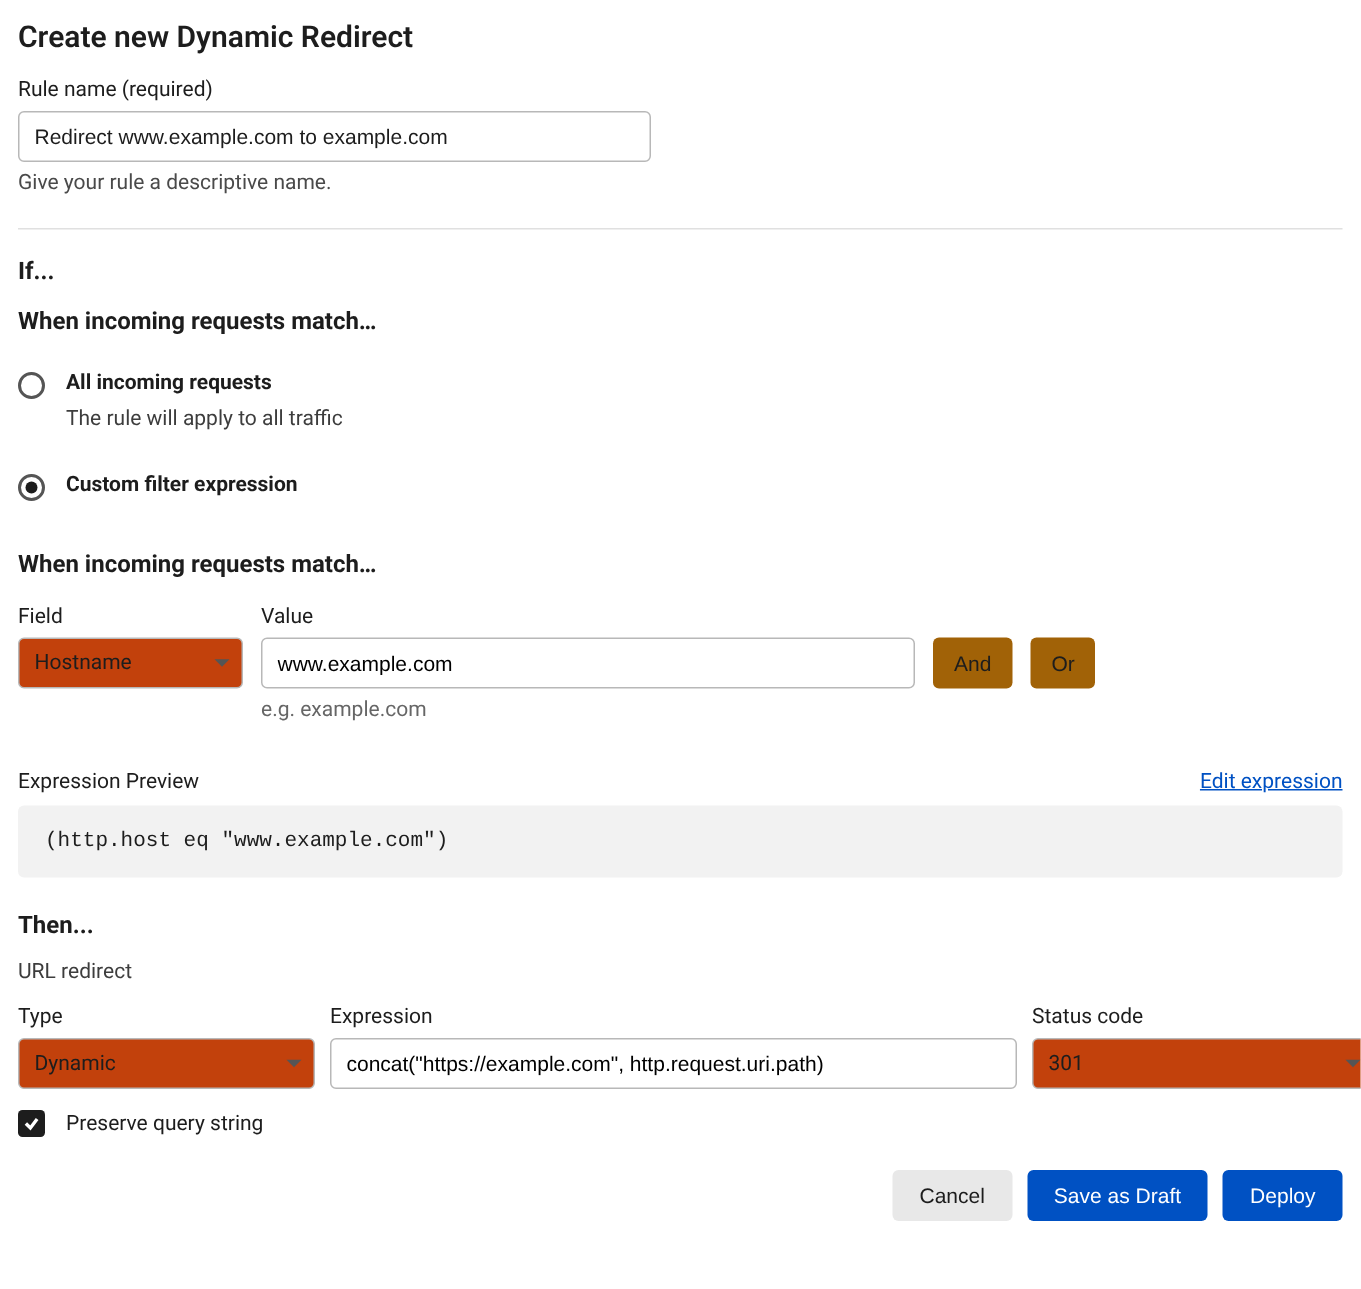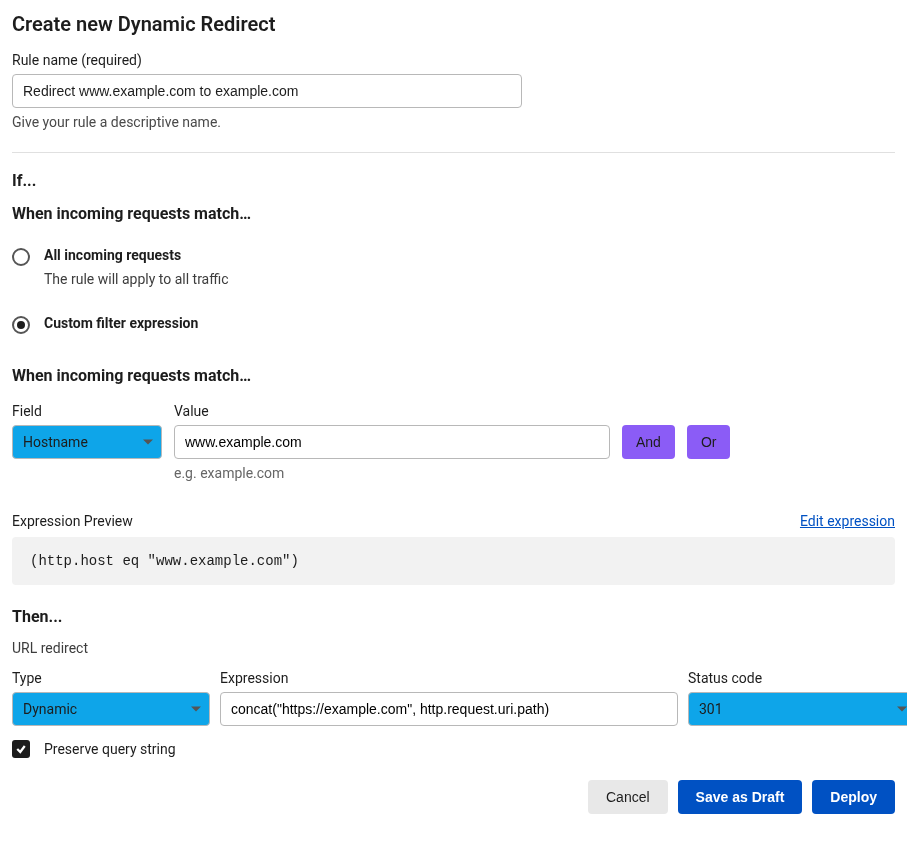--- a/index.html
+++ b/index.html
@@ -25,21 +25,21 @@
       font-weight: 700;
       margin-bottom: 14px;
     }
     .label {
       font-size: 14px;
       color: #1d1d1d;
       margin-bottom: 6px;
       display: block;
     }
     .text-input {
-      width: 510px;
+      width: 422px;
       height: 34px;
       border: 1px solid #b8b8b8;
       border-radius: 4px;
       padding: 12px 10px;
       font-size: 14px;
       color: #1d1d1d;
     }
     .helper {
       font-size: 14px;
       color: #4a4a4a;
@@ -106,21 +106,21 @@
     }
     .select-box {
       position: relative;
       height: 34px;
       border: 1px solid #b8b8b8;
       border-radius: 4px;
       display: flex;
       align-items: center;
       padding: 0 28px 0 10px;
       font-size: 14px;
-      background: #0ea5e9;
+      background: #c2410c;
       cursor: pointer;
     }
     .select-box .caret {
       position: absolute;
       right: 8px;
       top: 50%;
       transform: translateY(-50%);
       width: 0;
       height: 0;
       border-left: 5px solid transparent;
@@ -130,21 +130,21 @@
     .value-input {
       height: 34px;
       border: 1px solid #b8b8b8;
       border-radius: 4px;
       padding: 0 10px;
       font-size: 14px;
       width: 436px;
     }
     .btn-small {
       height: 34px;
-      background: #8b5cf6;
+      background: #a16207;
       border: none;
       border-radius: 4px;
       padding: 0 14px;
       font-size: 14px;
       color: #1d1d1d;
       cursor: pointer;
     }
     .eg-text {
       font-size: 14px;
       color: #666;
@@ -229,21 +229,20 @@
       height: 34px;
       border: none;
       border-radius: 4px;
       padding: 0 18px;
       font-size: 14px;
       cursor: pointer;
     }
     .btn-primary {
       background: #0051c3;
       color: #fff;
-      font-weight: bold;
     }
     .btn-secondary {
       background: #e8e8e8;
       color: #1d1d1d;
     }
     .url-redirect-label {
       font-size: 14px;
       color: #3d3d3d;
       margin-bottom: 14px;
       margin-top: 6px;

